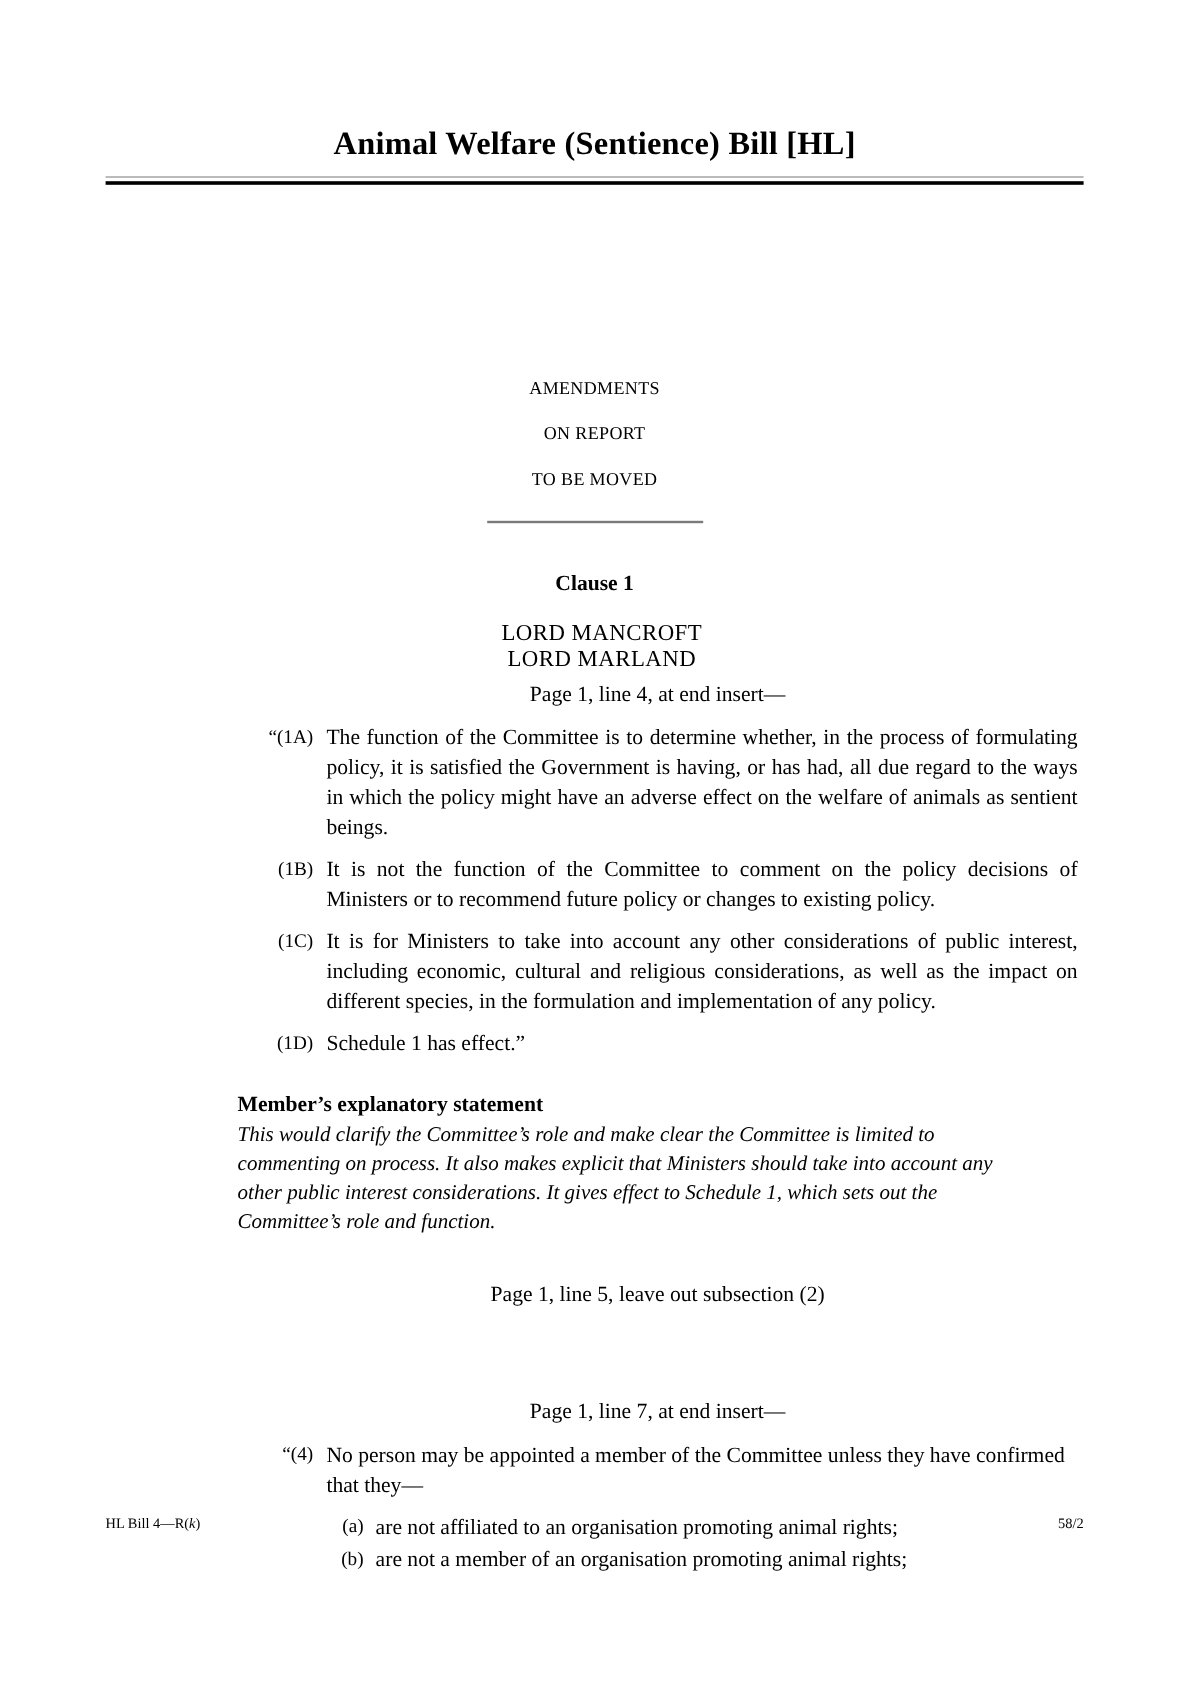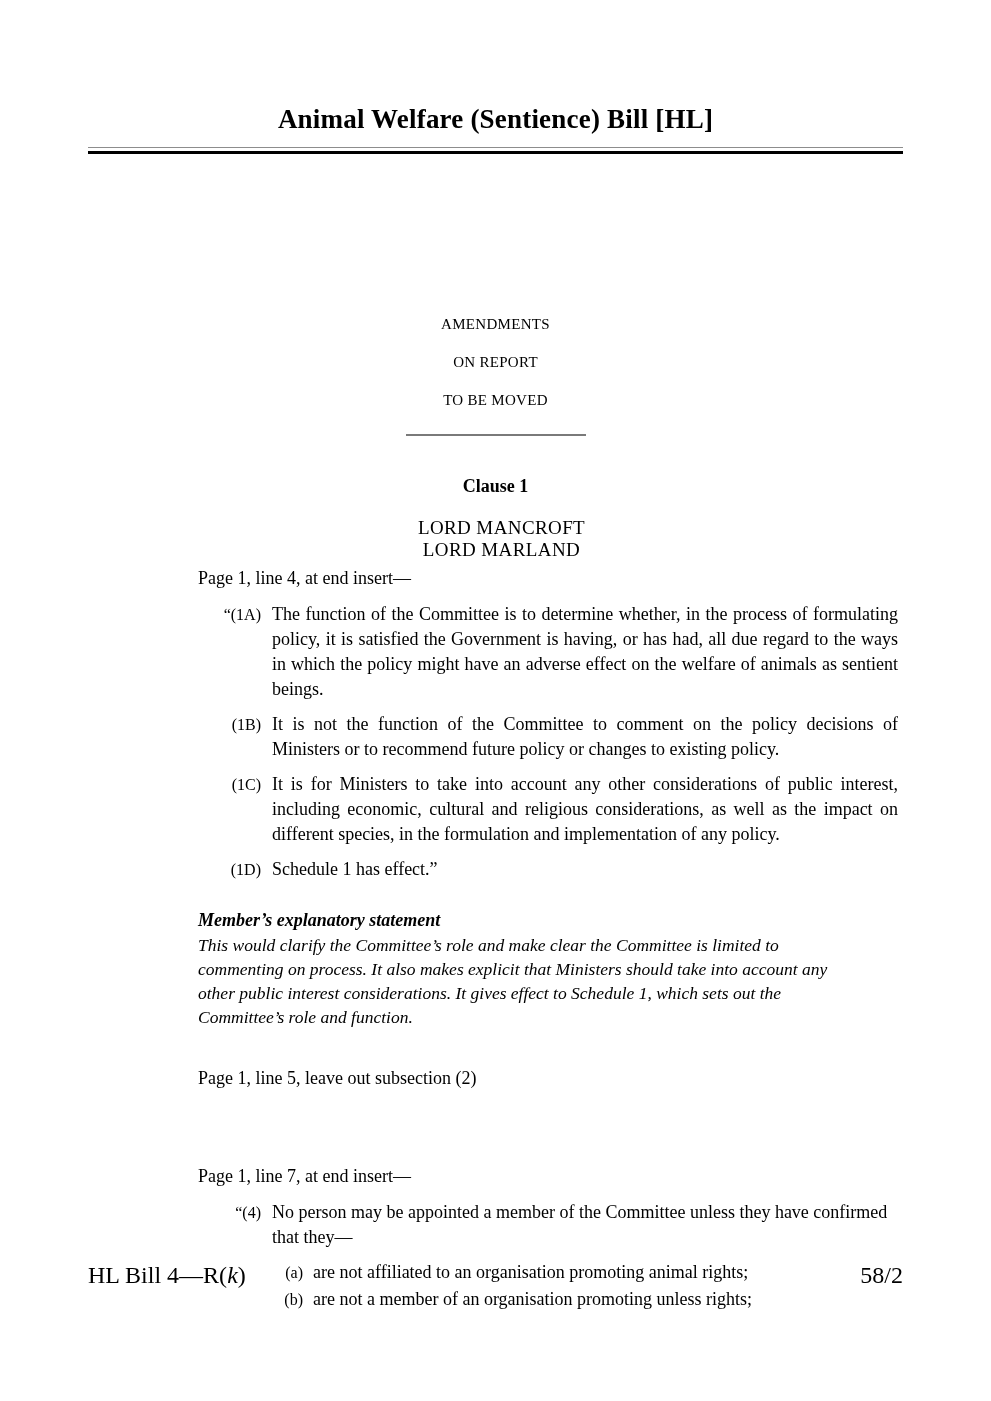--- a/index.html
+++ b/index.html
@@ -103,20 +103,21 @@
     left: 198px;
     top: 566px;
     width: 700px;
     font-size: 18px;
   }
 
   .lead-line {
     font-size: 18px;
     line-height: 25px;
     margin: 0 0 11px 0;
+    text-align: center;
   }
 
   
   .sub {
     display: flex;
     align-items: flex-start;
     margin-bottom: 10px;
   }
   .sub .marker {
     flex: 0 0 auto;
@@ -152,42 +153,41 @@
     margin-bottom: 2px;
   }
 
   
   .expl {
     margin-top: 26px;
   }
   .expl-head {
     font-size: 18px;
     font-weight: bold;
-    font-style: italic;
     line-height: 24px;
     margin-bottom: 1px;
   }
   .expl-body {
     font-size: 17.5px;
     font-style: italic;
     line-height: 24px;
     text-align: left;
     width: 660px;
   }
 
   .spacer-lg { height: 37px; }
   .spacer-md { height: 31px; }
 
   
   .footer {
     position: absolute;
     left: 88px;
     right: 88px;
     top: 1262px;
-    font-size: 24px;
+    font-size: 12px;
     display: flex;
     justify-content: space-between;
     align-items: baseline;
   }
   .footer .ital { font-style: italic; }
 </style>
 </head>
 <body>
 
 <div class="page">
@@ -264,21 +264,21 @@
         <span class="stext">No person may be appointed a member of the Committee unless they have confirmed that they—</span>
       </div>
 
       <div class="sub deep">
         <span class="marker">(a)</span>
         <span class="stext">are not affiliated to an organisation promoting animal rights;</span>
       </div>
 
       <div class="sub deep">
         <span class="marker">(b)</span>
-        <span class="stext">are not a member of an organisation promoting unless rights;</span>
+        <span class="stext">are not a member of an organisation promoting animal rights;</span>
       </div>
     </div>
 
   </div>
 
   <div class="footer">
     <div><span>HL Bill 4—R(</span><span class="ital">k</span><span>)</span></div>
     <div>58/2</div>
   </div>
 

